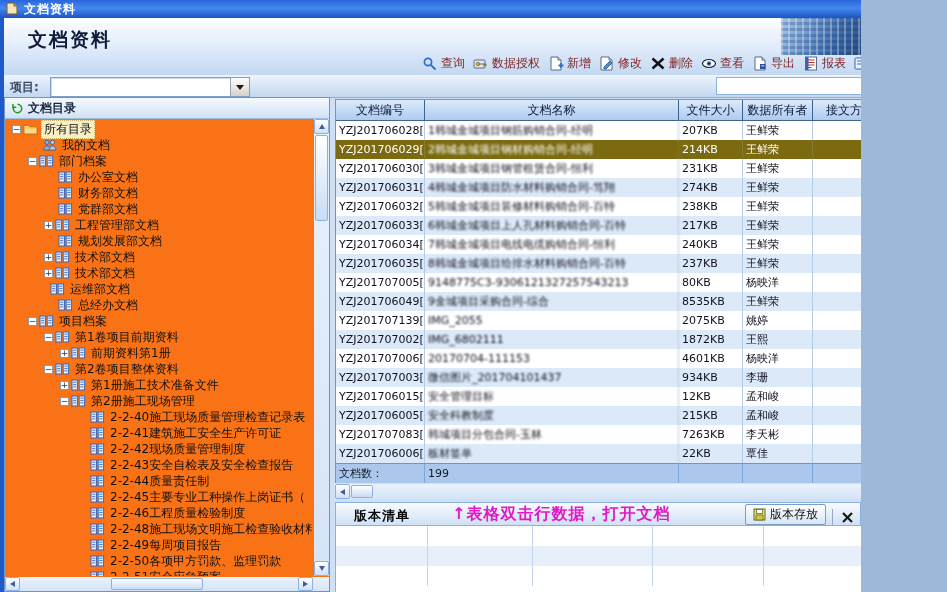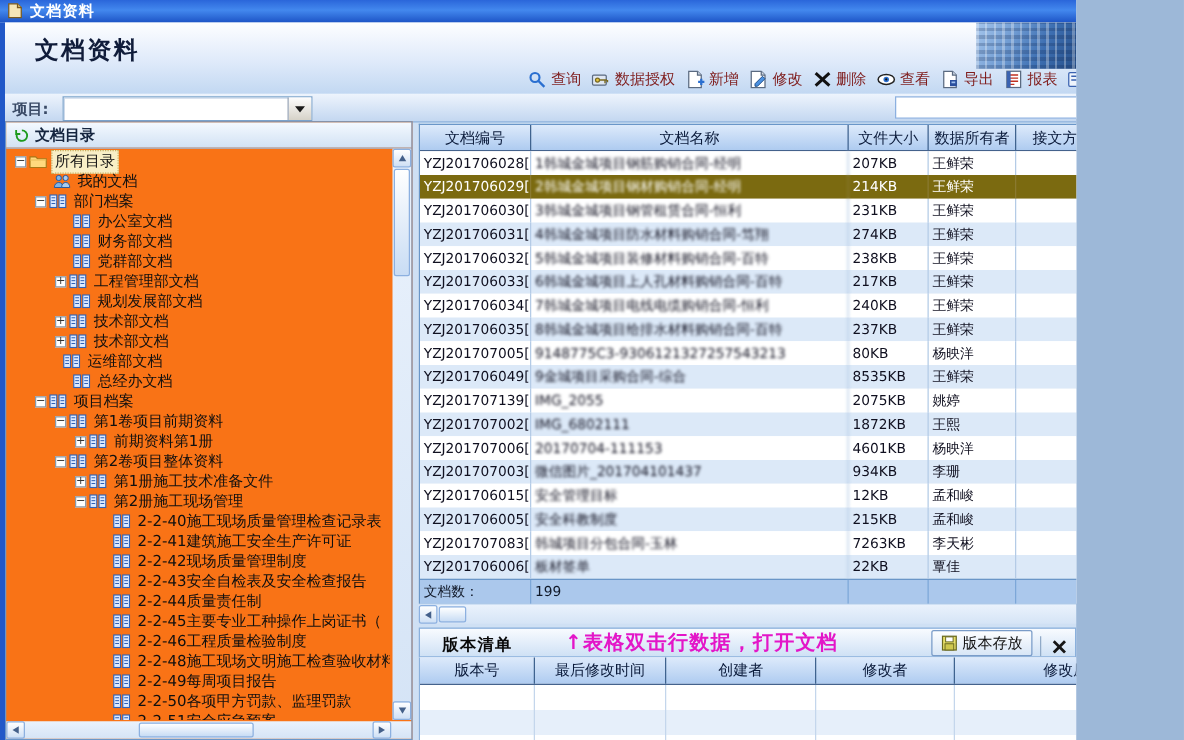--- a/index.html
+++ b/index.html
@@ -784,27 +784,20 @@
       <span class="vsep"></span>
       <span class="vclose">
         <svg viewBox="0 0 11 11">
             <line x1="1" y1="1" x2="10" y2="10" stroke="#161616" stroke-width="2.2"></line>
             <line x1="10" y1="1" x2="1" y2="10" stroke="#161616" stroke-width="2.2"></line>
           </svg>
       </span>
     </div>
 
     <div class="version-table">
-      <div class="vhrow">
-          <div class="vhcell v0">版本号</div>
-          <div class="vhcell v1">最后修改时间</div>
-          <div class="vhcell v2">创建者</div>
-          <div class="vhcell v3">修改者</div>
-          <div class="vhcell v4">修改原因</div>
-        </div>
       <div>
           <div class="vrow">
             <div class="vcell v0"></div>
             <div class="vcell v1"></div>
             <div class="vcell v2"></div>
             <div class="vcell v3"></div>
             <div class="vcell v4"></div>
           </div>
           <div class="vrow valt">
             <div class="vcell v0"></div>

